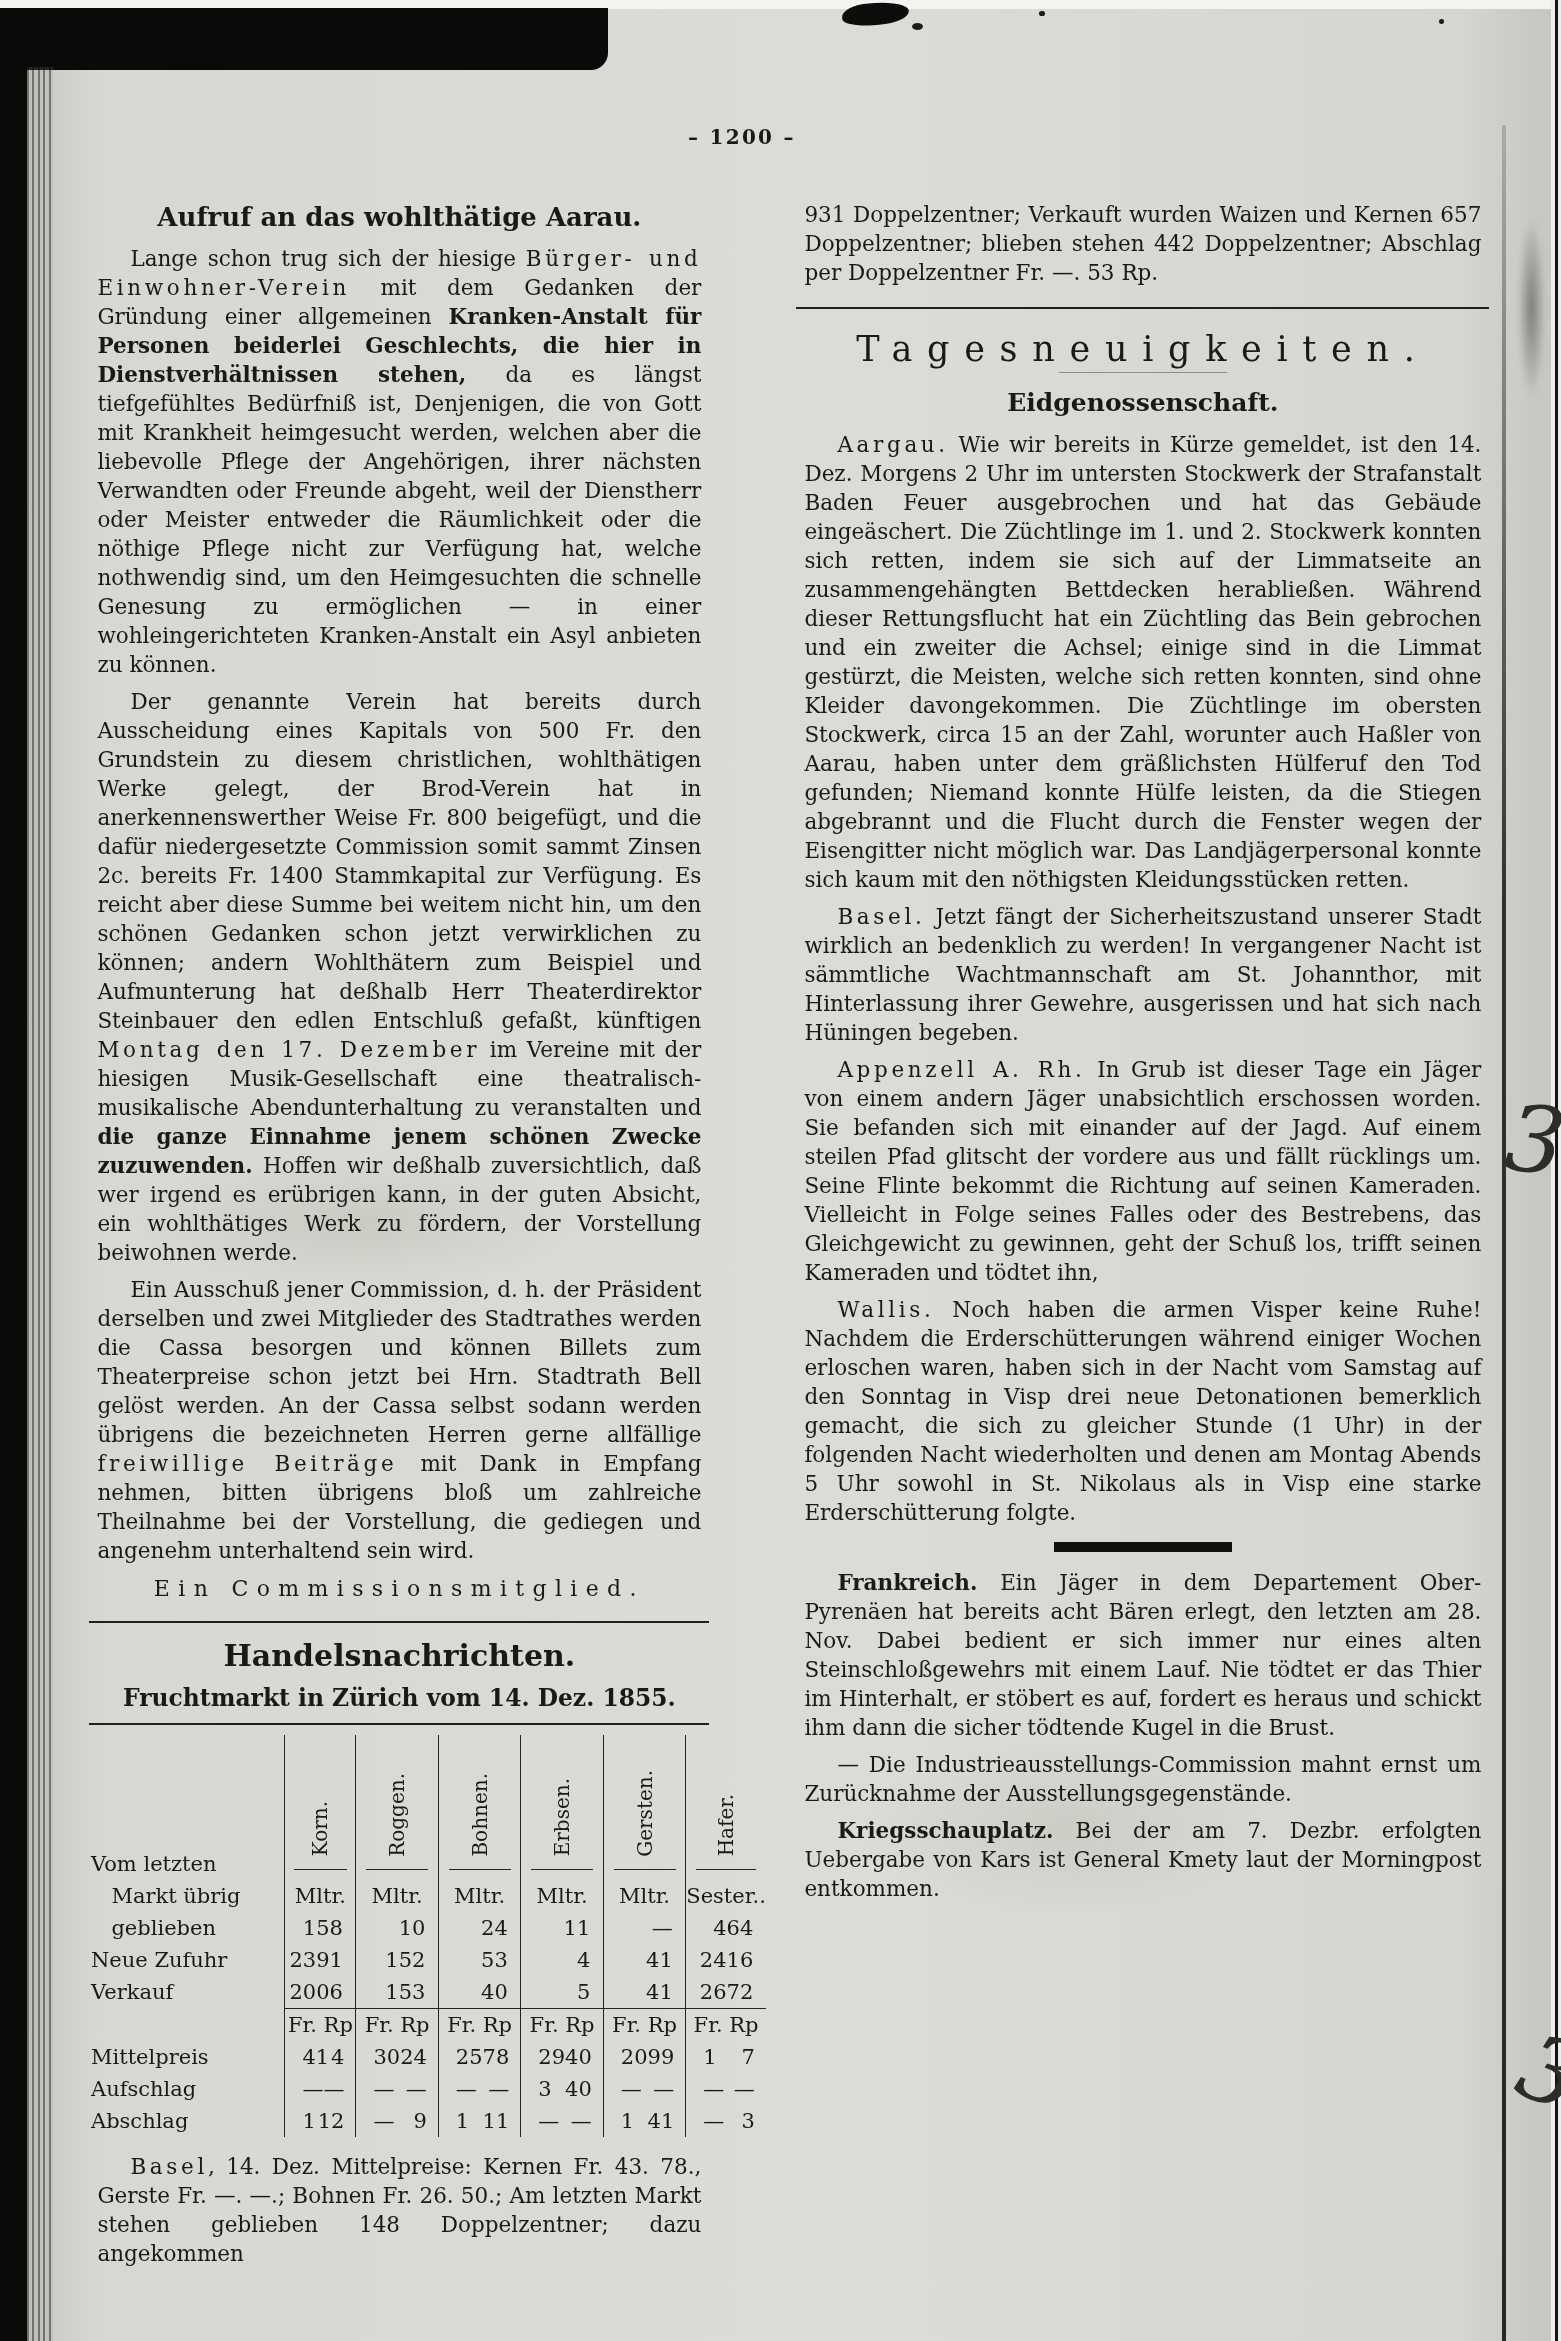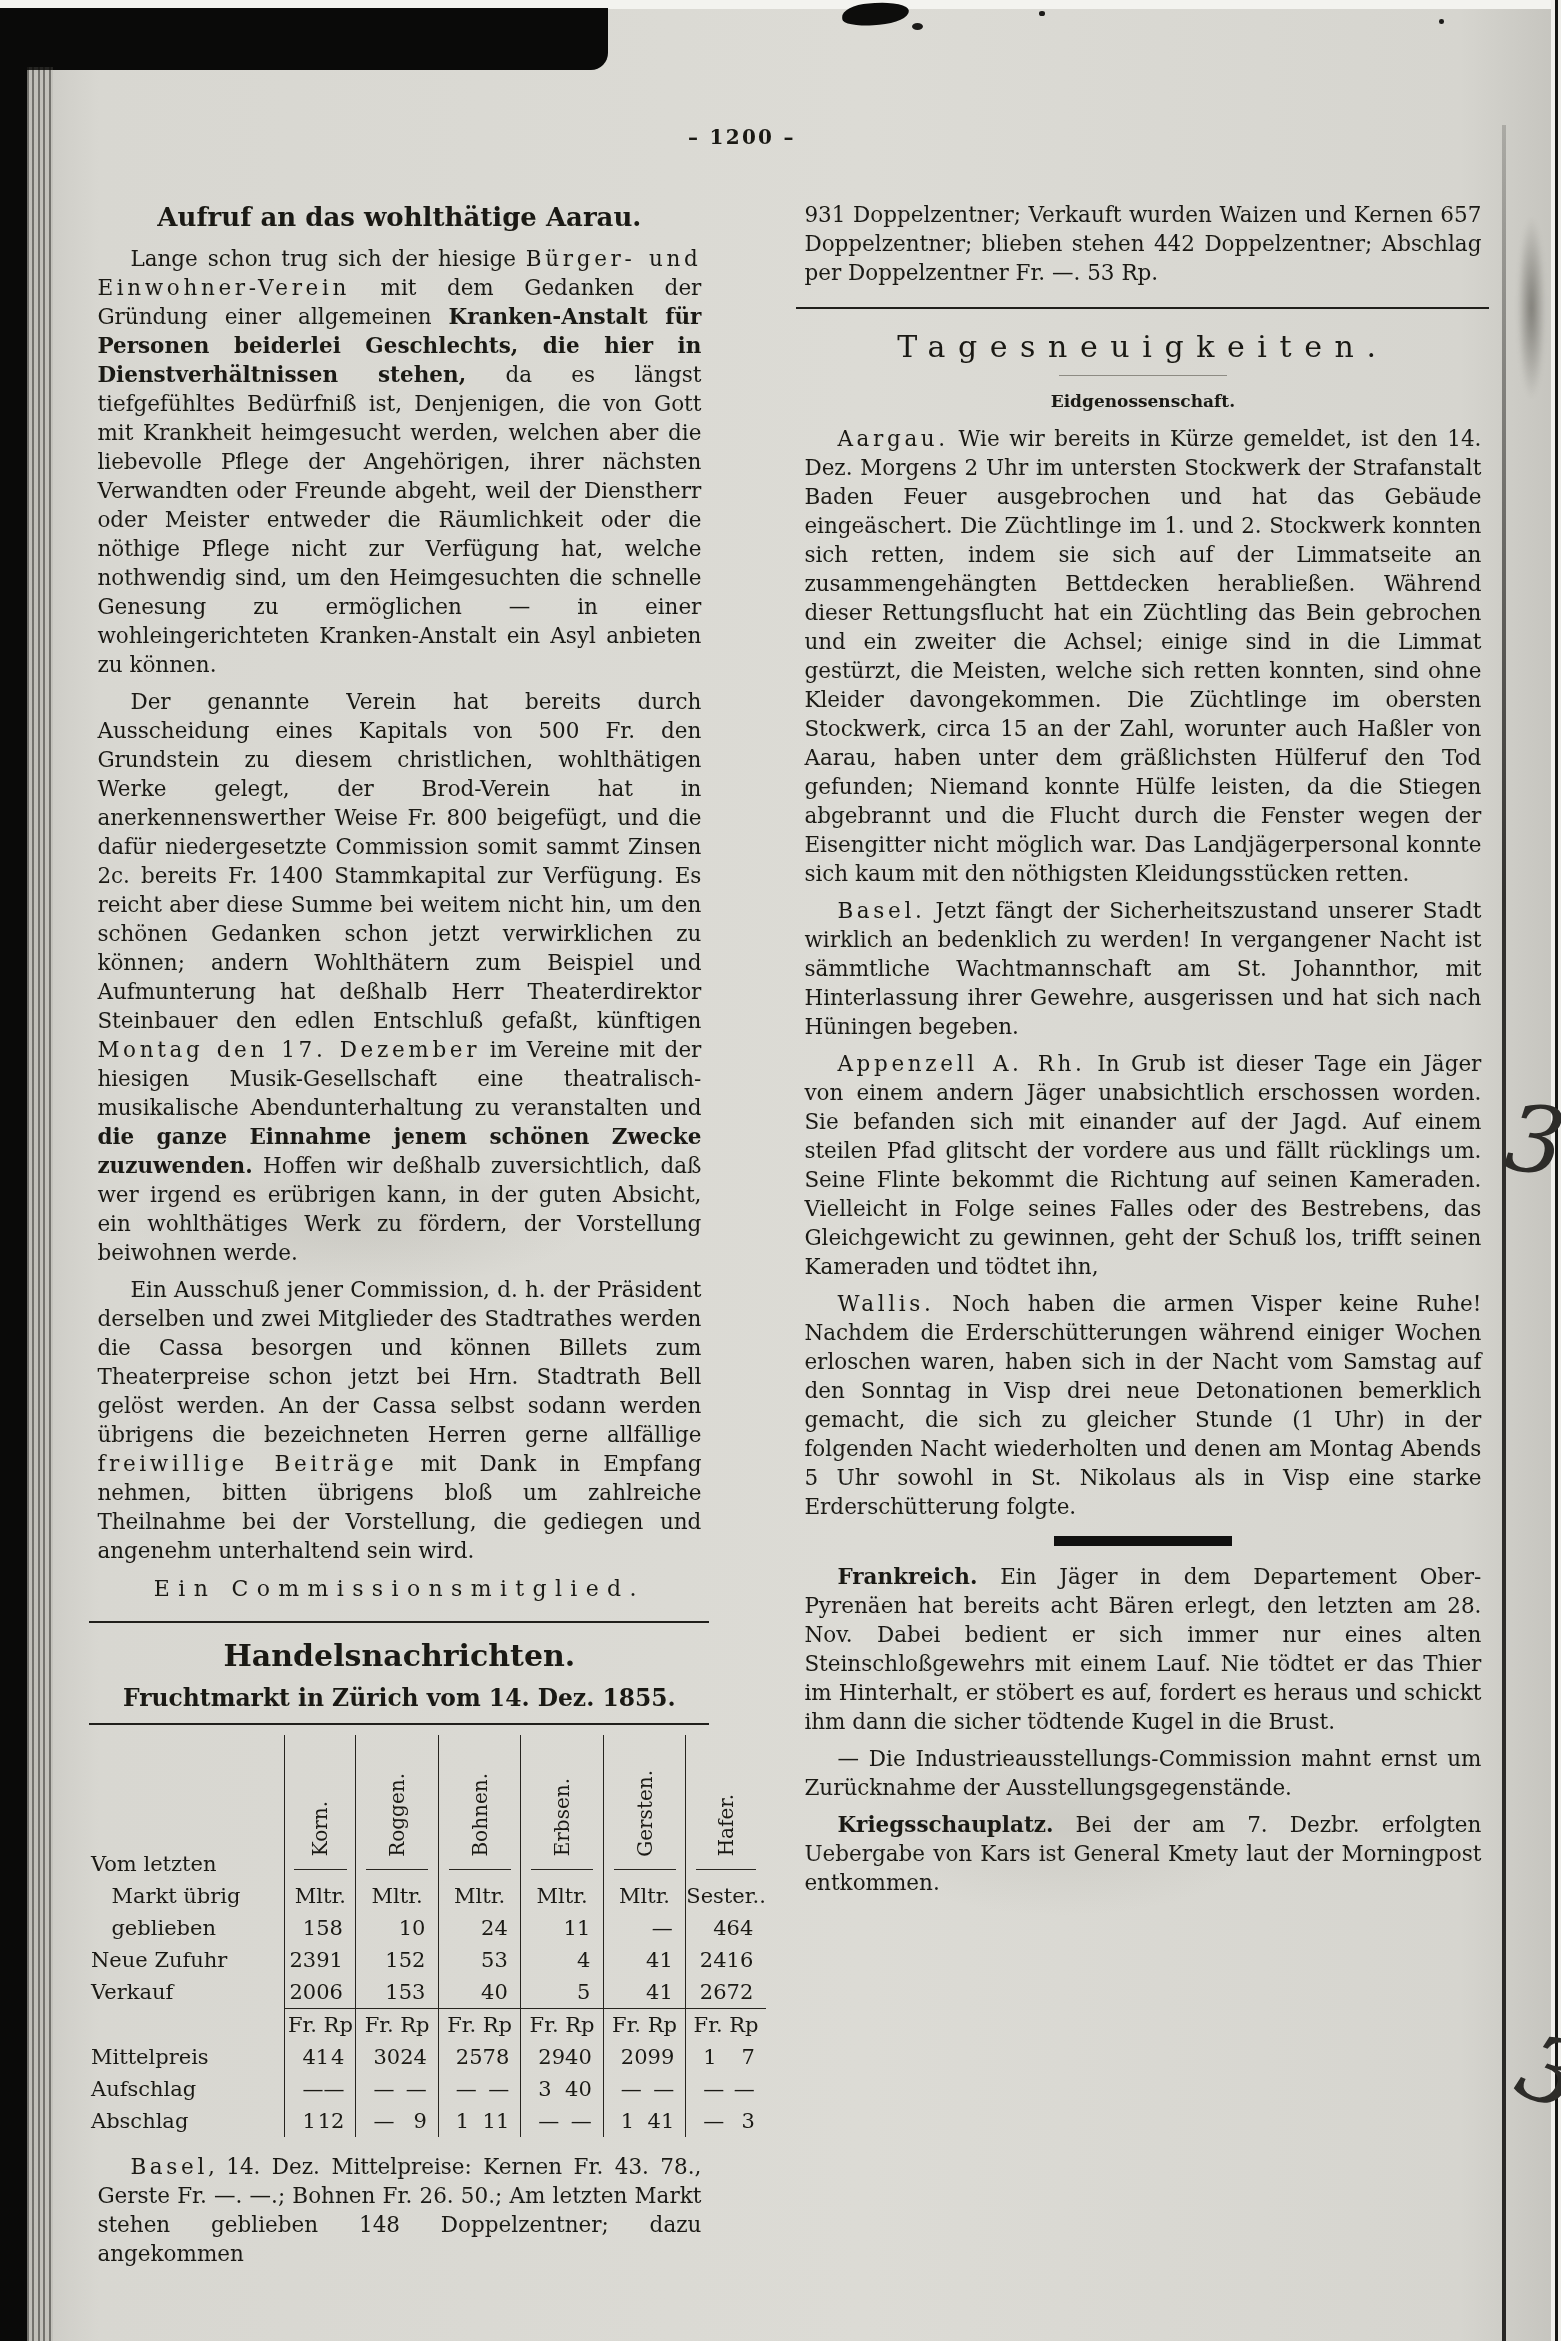--- a/index.html
+++ b/index.html
@@ -41,23 +41,23 @@
   .art-head{font-size:26px;font-weight:700;text-align:center;margin:0 0 12px;}
   .para{margin:8px;text-align:justify;line-height:29px;font-size:21.5px;overflow-wrap:break-word;}
   .para.ind{text-indent:33px;}
   .bb{font-weight:700;}
   .gesperrt{letter-spacing:.17em;}
   .sig{text-align:center;letter-spacing:.38em;font-size:22px;margin-top:11px;}
   .rule{border:0;border-top:2.3px solid #201f1b;margin:20px 0 15.6px;}
   .rule.tight{margin:11px 0 9.4px;}
   .sec-head{font-size:30px;font-weight:700;text-align:center;margin:3.1px 0 11px;}
   .sub-head{font-size:23.4px;font-weight:700;text-align:center;margin:0 0 6.2px;}
-  .news-head{font-size:30px;text-align:center;letter-spacing:.42em;margin:20px 0 11px;font-weight:500;}
+  .news-head{font-size:35px;text-align:center;letter-spacing:.42em;margin:20px 0 3px;font-weight:500;}
   .mini-rule{width:168px;border:0;border-top:1.6px solid #8d8b83;margin:0 auto 15.6px;}
-  .canton-head{font-size:17px;font-weight:700;text-align:center;margin:0 0 12.5px;}
+  .canton-head{font-size:25px;font-weight:700;text-align:center;margin:0 0 12.5px;}
   .thick-divider{width:178px;height:10px;background:#111110;margin:15.6px auto 15.6px;}
   
   .tblwrap{margin-top:4.7px;}
   .tbl{display:grid;grid-template-columns:195px repeat(6,1fr);line-height:32px;font-size:21px;}
   .tbl .lc{padding-left:1.6px;white-space:nowrap;}
   .tbl .c{border-left:1.6px solid #26241f;}
   .tbl .hcell{height:145px;position:relative;}
   .tbl .lc.hcell{display:flex;align-items:flex-end;}
   .tbl .rot{position:absolute;left:50%;bottom:23.4px;writing-mode:vertical-rl;
     transform:translateX(-50%) rotate(180deg);font-size:20px;}

